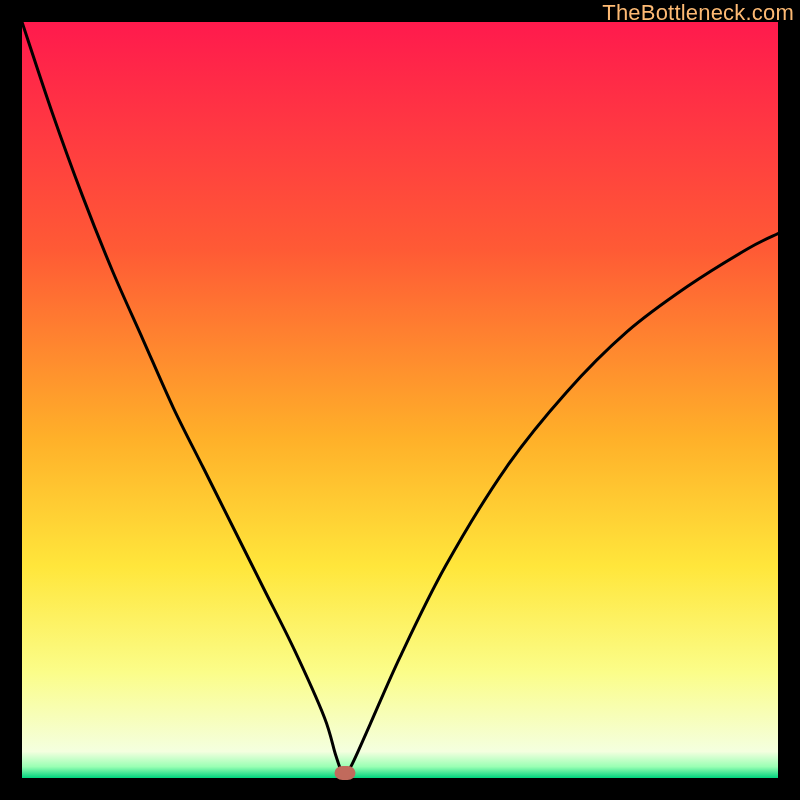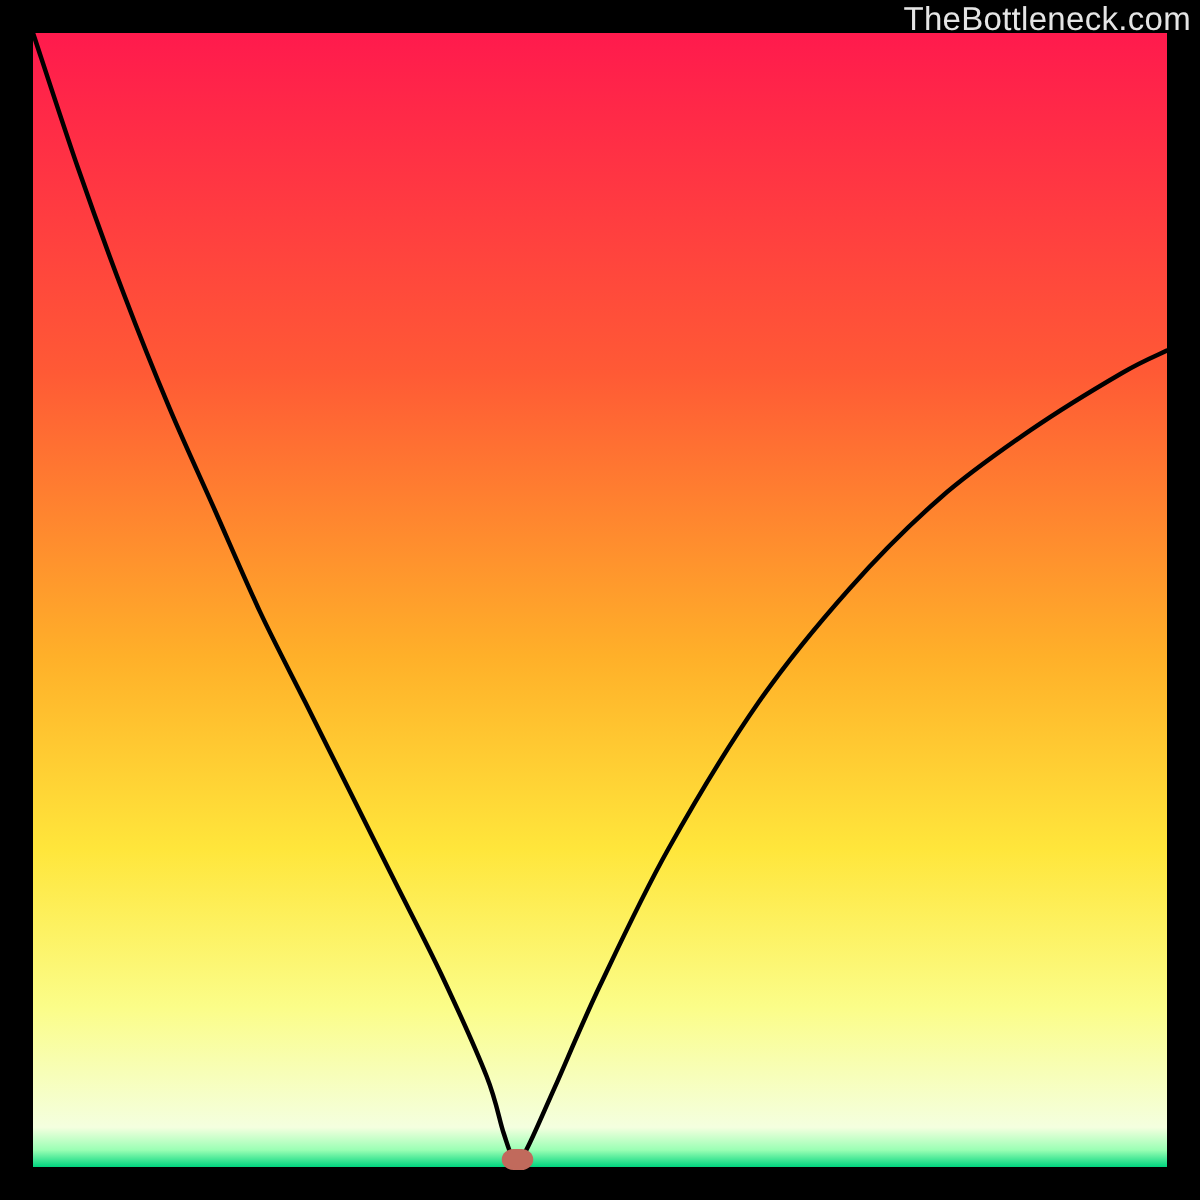--- a/index.html
+++ b/index.html
@@ -23,21 +23,21 @@
     position: absolute;
     left: 0;
     top: 0;
     width: 756px;
     height: 756px;
   }
   .watermark {
     position: absolute;
     top: 0;
     right: 6px;
-    color: #e5e5e5;
+    color: #fdba74;
     font-size: 22px;
     font-weight: 500;
     letter-spacing: 0.2px;
     user-select: none;
   }
   .marker {
     position: absolute;
     width: 21px;
     height: 14px;
     background: #c16a5c;

